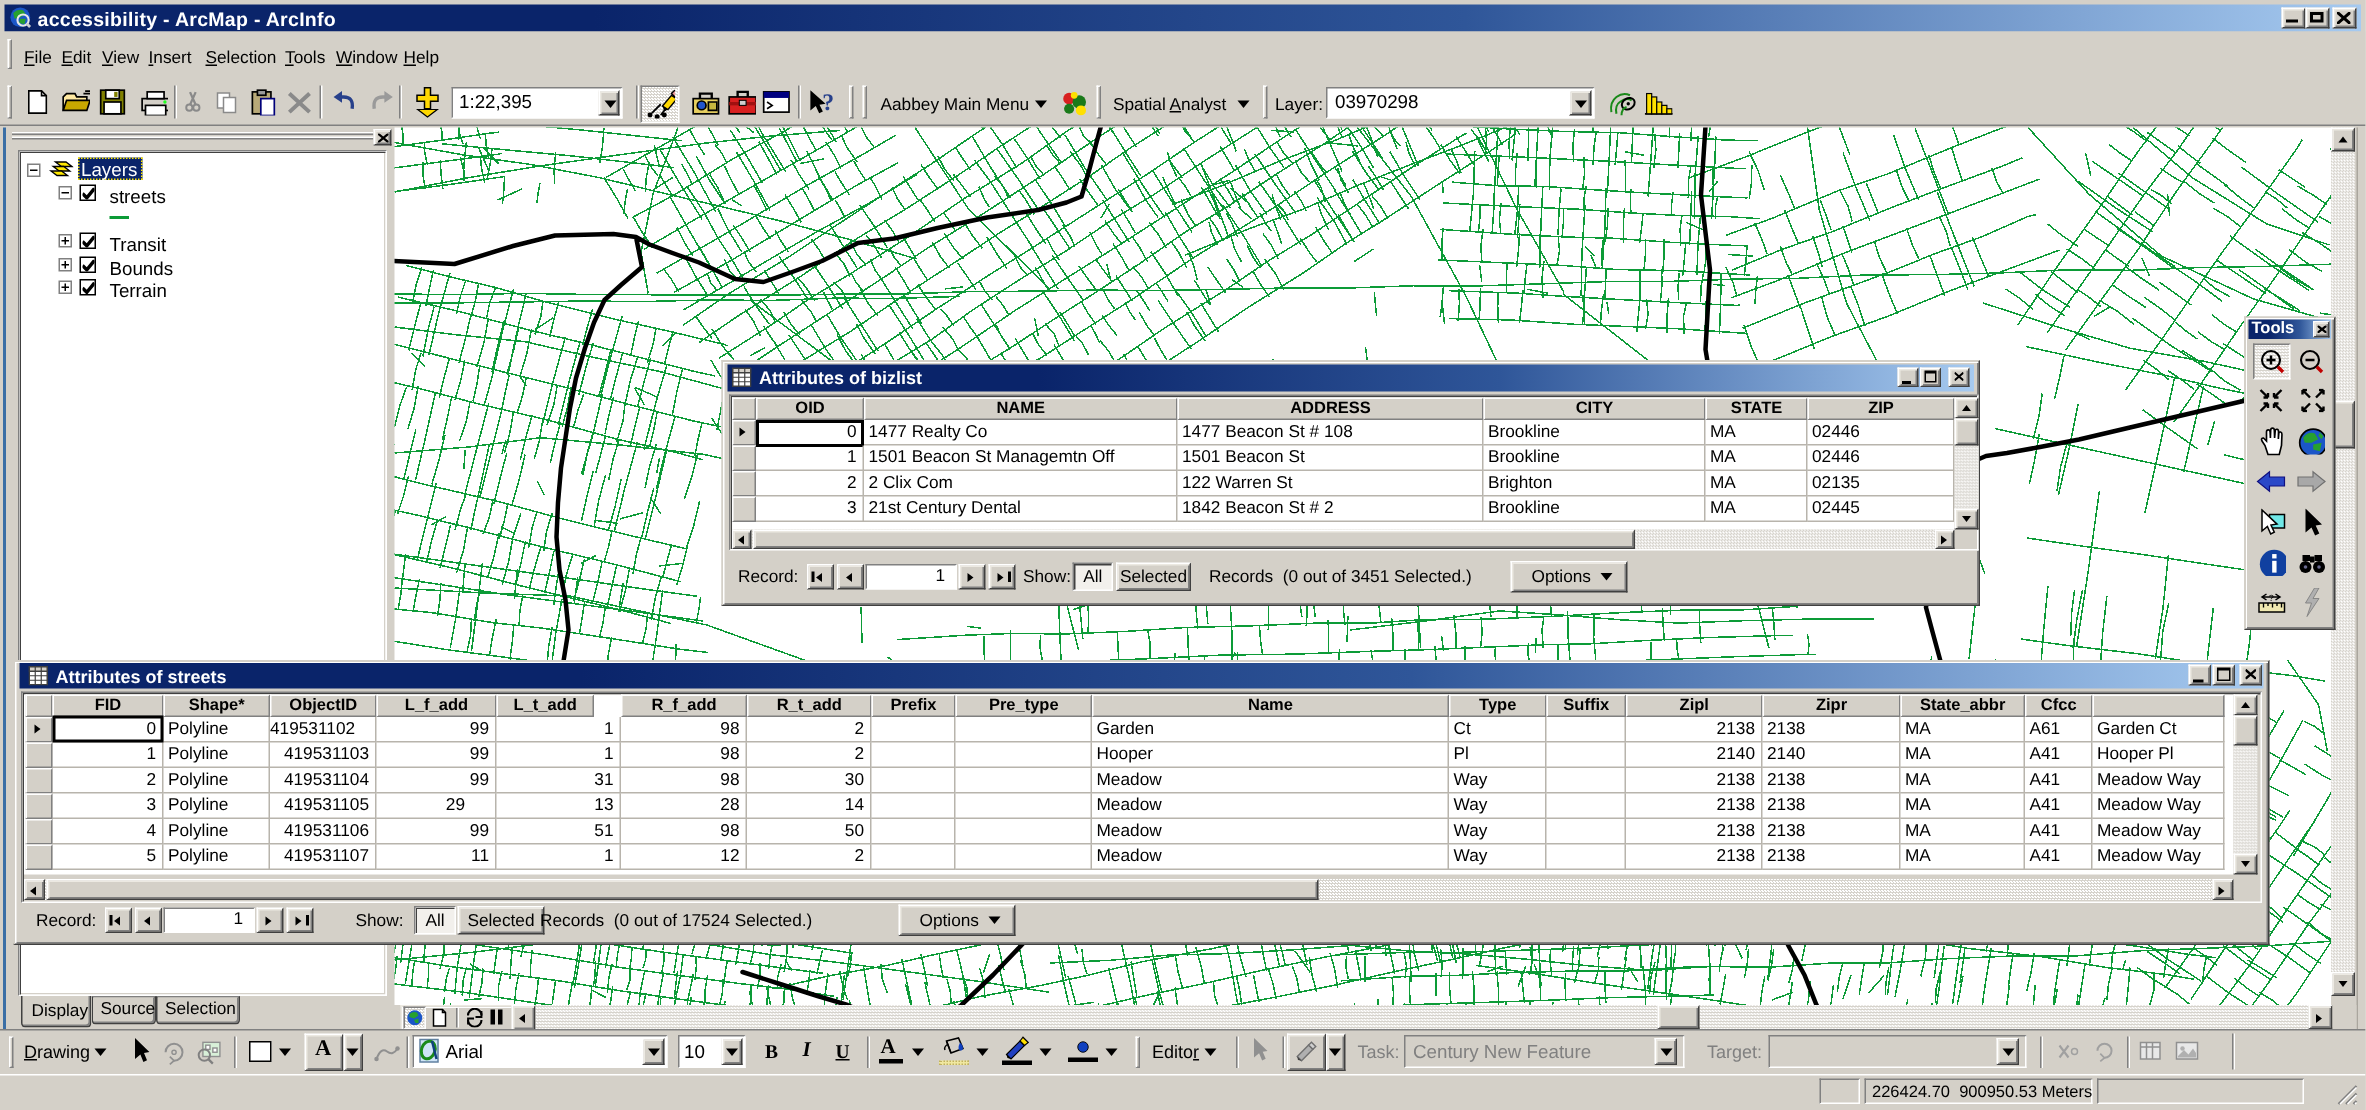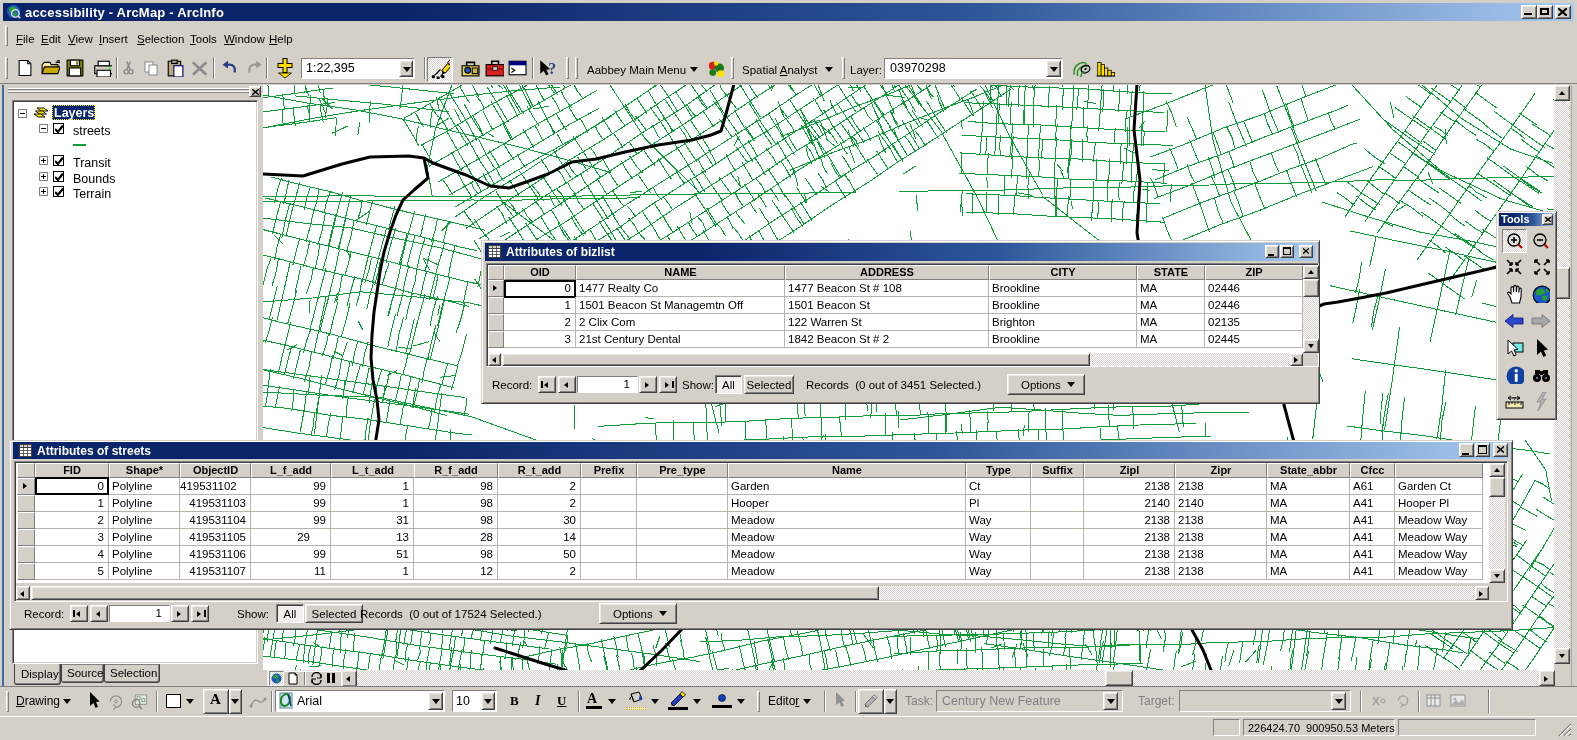--- a/index.html
+++ b/index.html
@@ -201,21 +201,21 @@
     </svg>
 <div class="abs sunk white" style="left:12px;top:100px;width:246px;height:564px"></div>
 <div class="abs" style="left:18px;top:109px;width:9px;height:9px;border:1px solid #808080;background:#fff"></div>
 <div class="abs" style="left:20px;top:113px;width:5px;height:1px;background:#000"></div>
 <svg class="abs" style="left:32px;top:105px" width="17" height="14" viewBox="0 0 17 14">
       <path d="M5 3 L12 3 L16 6 L9 6 Z" fill="#ffe800" stroke="#000" stroke-width="0.9"></path>
       <path d="M3.5 6 L10.5 6 L14.5 9 L7.5 9 Z" fill="#ffe800" stroke="#000" stroke-width="0.9"></path>
       <path d="M2 9 L9 9 L13 12 L6 12 Z" fill="#ffe800" stroke="#000" stroke-width="0.9"></path>
     </svg>
 <div class="abs" style="left:52px;top:105px;width:43px;height:15px;background:#0a246a;border:1px dotted #ffe800"></div>
-<div class="abs" style="left:54px;top:106px;font-size:12.5px;white-space:nowrap;color:#fff;font-weight:bold">Layers</div>
+<div class="abs" style="left:54px;top:106px;font-size:12.5px;white-space:nowrap;color:#fff;font-weight:normal">Layers</div>
 <div class="abs" style="left:39px;top:124px;width:9px;height:9px;border:1px solid #808080;background:#fff"></div>
 <div class="abs" style="left:41px;top:128px;width:5px;height:1px;background:#000"></div>
 <div class="abs" style="left:53px;top:123px;width:11px;height:11px;border:1px solid #000;background:#fff"></div>
 <svg class="abs" style="left:55px;top:125px" width="8" height="8" viewBox="0 0 7 7">
       <path d="M0 3.5 L2.5 6 L7 0.5" fill="none" stroke="#000" stroke-width="2"></path>
     </svg>
 <div class="abs" style="left:73px;top:124px;font-size:12.5px;white-space:nowrap;">streets</div>
 <div class="abs" style="left:73px;top:144px;width:13px;height:2px;background:#0c9b37"></div>
 <div class="abs" style="left:39px;top:156px;width:9px;height:9px;border:1px solid #808080;background:#fff"></div>
 <div class="abs" style="left:41px;top:160px;width:5px;height:1px;background:#000"></div>
@@ -384,21 +384,21 @@
 <svg class="abs" style="left:1497px;top:446px" width="7" height="7" viewBox="0 0 7 6">
       <path d="M0 0 L7 6 M7 0 L0 6" stroke="#000" stroke-width="1.6"></path>
     </svg>
 <div class="abs" style="left:14px;top:461px;width:1494px;height:141px;background:#d4d0c8;border:1px solid;border-color:#808080 #fff #fff #808080;box-shadow:inset 1px 1px 0 #404040"></div>
 <div class="abs" style="left:16px;top:463px;width:1473px;height:120px;background:#fff"></div>
 <div class="hcell" style="left:17px;top:463px;width:18px;height:15px;line-height:13px"></div>
 <div class="hcell" style="left:35px;top:463px;width:74px;height:15px;line-height:13px">FID</div>
 <div class="hcell" style="left:109px;top:463px;width:71px;height:15px;line-height:13px">Shape*</div>
 <div class="hcell" style="left:180px;top:463px;width:71px;height:15px;line-height:13px">ObjectID</div>
 <div class="hcell" style="left:251px;top:463px;width:80px;height:15px;line-height:13px">L_f_add</div>
-<div class="hcell" style="left:331px;top:463px;width:84px;height:15px;line-height:13px">L_t_add</div>
+<div class="hcell" style="left:331px;top:463px;width:65px;height:15px;line-height:13px">L_t_add</div>
 <div class="hcell" style="left:414px;top:463px;width:84px;height:15px;line-height:13px">R_f_add</div>
 <div class="hcell" style="left:498px;top:463px;width:83px;height:15px;line-height:13px">R_t_add</div>
 <div class="hcell" style="left:581px;top:463px;width:56px;height:15px;line-height:13px">Prefix</div>
 <div class="hcell" style="left:637px;top:463px;width:91px;height:15px;line-height:13px">Pre_type</div>
 <div class="hcell" style="left:728px;top:463px;width:238px;height:15px;line-height:13px">Name</div>
 <div class="hcell" style="left:966px;top:463px;width:65px;height:15px;line-height:13px">Type</div>
 <div class="hcell" style="left:1031px;top:463px;width:53px;height:15px;line-height:13px">Suffix</div>
 <div class="hcell" style="left:1084px;top:463px;width:91px;height:15px;line-height:13px">Zipl</div>
 <div class="hcell" style="left:1175px;top:463px;width:92px;height:15px;line-height:13px">Zipr</div>
 <div class="hcell" style="left:1267px;top:463px;width:83px;height:15px;line-height:13px">State_abbr</div>

